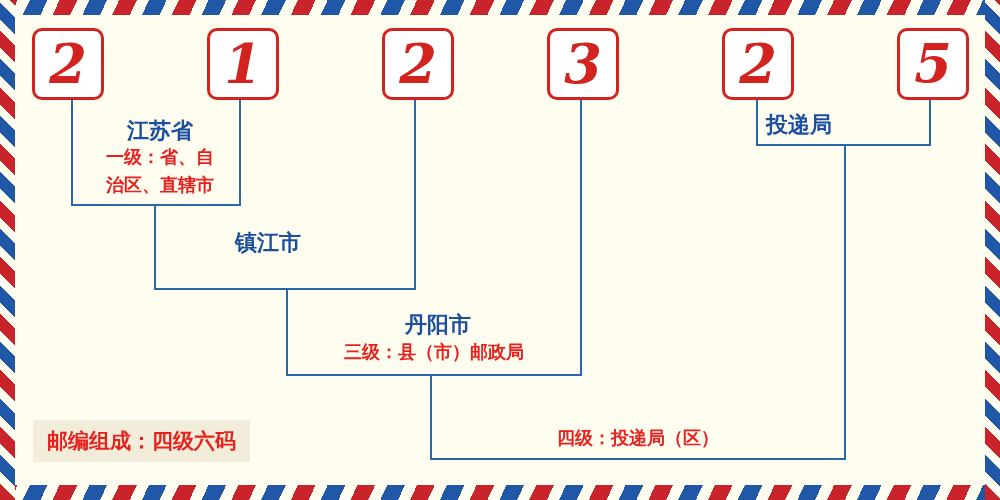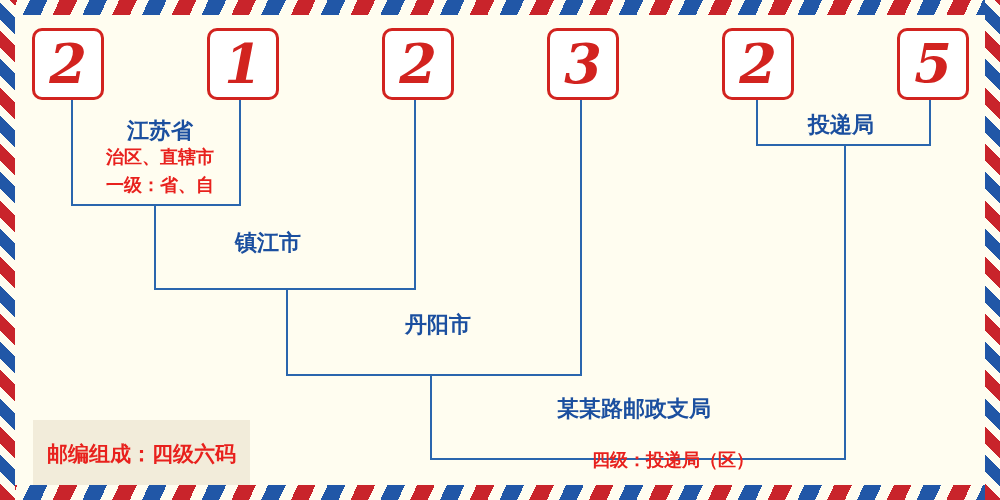--- a/index.html
+++ b/index.html
@@ -63,21 +63,21 @@
   .desc-lines span { display: block; line-height: 1.55; }
 
   .footer-badge {
     position: absolute;
     left: 33px;
     top: 420px;
     background: #f2ecda;
     color: #e8211d;
     font-weight: bold;
     font-size: 21px;
-    padding: 20px 14px;
+    padding: 7px 14px;
     white-space: nowrap;
     z-index: 2;
   }
 </style>
 </head>
 <body>
 
 <div class="page">
 
   <div class="border-strip border-top"></div>
@@ -119,28 +119,28 @@
   <div class="line" style="left:756px; top:96px;  width:2px;   height:50px;"></div>
   <div class="line" style="left:929px; top:96px;  width:2px;   height:50px;"></div>
   <div class="line" style="left:756px; top:144px; width:175px; height:2px;"></div>
 
   <div class="line" style="left:844px; top:146px; width:2px;   height:314px;"></div>
   <div class="line" style="left:430px; top:458px; width:416px; height:2px;"></div>
   <div class="line" style="left:430px; top:376px; width:2px;   height:84px;"></div>
 
   <div class="label place" style="left:160px; top:116px;">江苏省</div>
   <div class="label desc desc-lines" style="left:160px; top:144px;">
+    <span>一级：省、自</span>
     <span>治区、直辖市</span>
-    <span>一级：省、自</span>
   </div>
 
   <div class="label place" style="left:268px; top:228px;">镇江市</div>
 
   <div class="label place" style="left:438px; top:310px;">丹阳市</div>
+  <div class="label desc" style="left:434px; top:340px;">三级：县（市）邮政局</div>
 
-  <div class="label place" style="left:841px; top:110px;text-align:center;">投递局</div>
+  <div class="label place" style="left:799px; top:110px;text-align:center;">投递局</div>
 
-  <div class="label place" style="left:634px; top:394px;">某某路邮政支局</div>
-  <div class="label desc" style="left:673px; top:426px;margin-top:22px;">四级：投递局（区）</div>
+  <div class="label desc" style="left:638px; top:426px;">四级：投递局（区）</div>
 
   <div class="footer-badge">邮编组成：四级六码</div>
 
 </div>
 
 </body></html>

